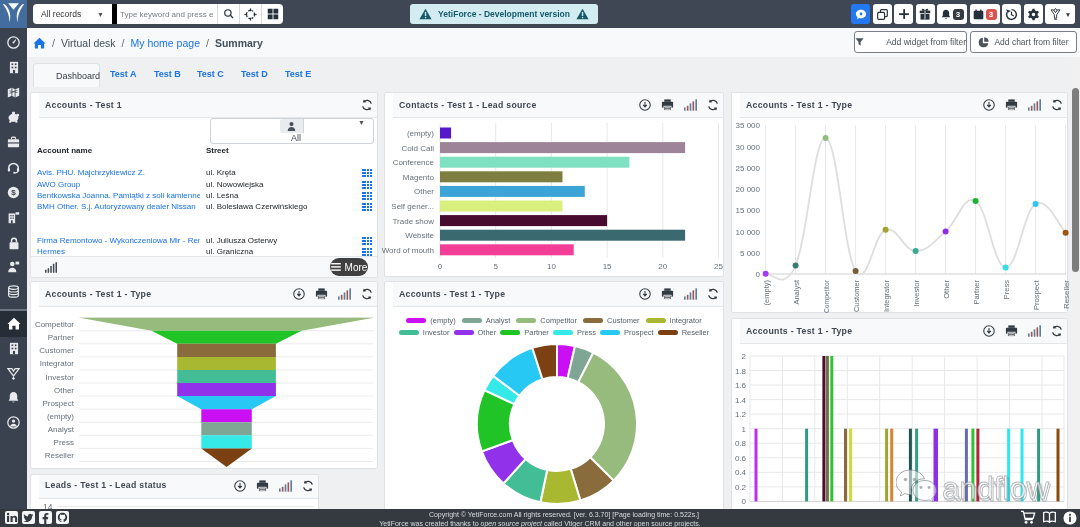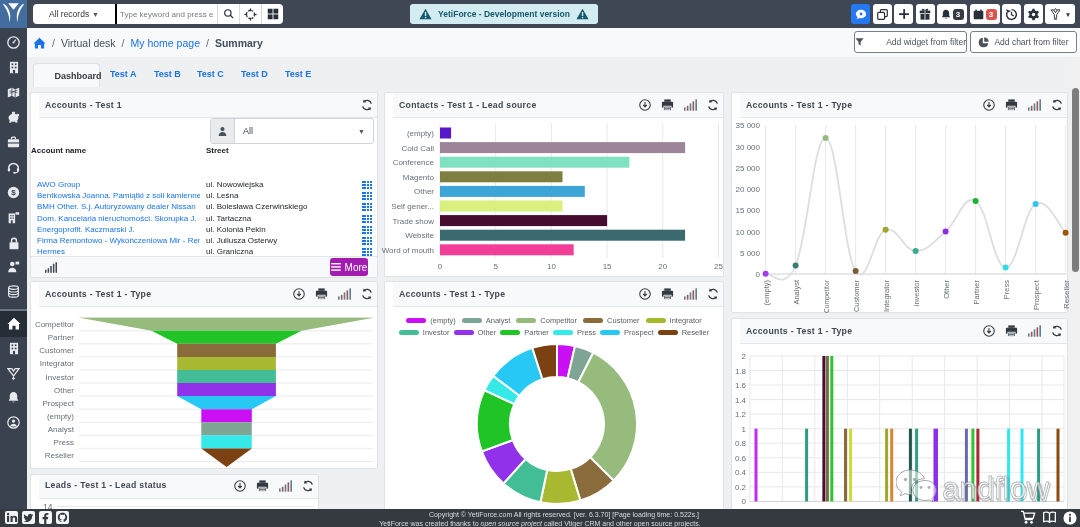--- a/index.html
+++ b/index.html
@@ -38,21 +38,21 @@
 <div id="navbar" class="abs"></div>
 <div id="logo" class="abs">
 <svg width="27" height="28" viewBox="0 0 27 28">
       <polygon points="8.2,3.2 18.8,3.2 13.5,9.8" fill="#fff"></polygon>
       <path d="M2.8 4.2 C5.5 7.5 7.5 11 8.5 15 C9.2 17.8 9.5 20 9.3 22.5 C10.2 19.8 10.5 16.5 10 13.5 C9.3 9.8 7.2 6.3 4.5 4.2 Z" fill="#fff"></path>
       <path d="M24.2 4.2 C21.5 7.5 19.5 11 18.5 15 C17.8 17.8 17.5 20 17.7 22.5 C16.8 19.8 16.5 16.5 17 13.5 C17.7 9.8 19.8 6.3 22.5 4.2 Z" fill="#fff"></path>
     </svg>
 </div>
 
 <div class="abs" style="left:33px; top:4px; width:250px; height:20px; background:#fff; border-radius:4px; display:flex; align-items:center;">
-  <div style="width:84px; height:20px; border-right:2px solid #000000; display:flex; align-items:center; justify-content:space-between; padding:0 16px;">
+  <div style="width:84px; height:20px; border-right:5px solid #000000; display:flex; align-items:center; justify-content:space-between; padding:0 8px;">
     <span style="font-size:8.5px; color:#333; white-space:nowrap;">All records</span>
     <span style="font-size:7px; color:#555;">▼</span>
   </div>
   <div style="flex:1; padding:0 3px; font-size:8px; color:#757d85; white-space:nowrap; overflow:hidden;">Type keyword and press e</div>
   <div style="width:22px; height:20px; border-left:1px solid #d8dbde; display:flex; align-items:center; justify-content:center;">
     <svg width="12" height="12" viewBox="0 0 16 16">
         <circle cx="6.5" cy="6.5" r="4.2" fill="none" stroke="#26303a" stroke-width="1.6"></circle>
         <line x1="9.8" y1="9.8" x2="13.5" y2="13.5" stroke="#26303a" stroke-width="1.8"></line>
       </svg>
   </div>
@@ -300,90 +300,86 @@
 </div>
 <div class="abs" style="left:970px; top:31px; width:107px; height:22px; background:#fff; border:1px solid #798087; border-radius:3px; display:flex; align-items:center; justify-content:center; gap:5px;">
   <svg width="11" height="11" viewBox="0 0 16 16">
       <path d="M7 1 A7 7 0 1 0 15 9 L7 9 Z" fill="#4b535b"></path>
       <path d="M9 0.5 A7 7 0 0 1 15.5 7 L9 7 Z" fill="#4b535b"></path>
     </svg>
   <span style="font-size:8.5px; color:#4b535b; white-space:nowrap;">Add chart from filter</span>
 </div>
 
 <div class="abs" style="left:33px; top:63px; width:67px; height:24px; background:#f8f9fa; border:1px solid #dee2e6; border-bottom:none; border-radius:4px 4px 0 0; display:flex; align-items:center; justify-content:center;">
-  <span style="font-size:9px; font-weight:bold; color:#343b42;padding-left:23px;">Dashboard</span>
+  <span style="font-size:9px; font-weight:normal; color:#343b42;padding-left:23px;">Dashboard</span>
 </div>
 <div class="abs tabl" style="left:110px;">Test A</div>
 <div class="abs tabl" style="left:154px;">Test B</div>
 <div class="abs tabl" style="left:197px;">Test C</div>
 <div class="abs tabl" style="left:241px;">Test D</div>
 <div class="abs tabl" style="left:285px;">Test E</div>
 <div class="abs panel" id="p1" style="left:30px; top:92px; width:348px; height:186px;">
   <div class="phead">
       <span class="ptitle">Accounts - Test 1</span>
     <div class="picons">
         <svg width="12" height="12" viewBox="0 0 16 16">
           <path d="M13.8 6.2 A6 6 0 0 0 3.2 4.2" fill="none" stroke="#323a42" stroke-width="1.8"></path>
           <path d="M3.5 0.8 L3.2 4.8 L7.2 4.4 Z" fill="#323a42"></path>
           <path d="M2.2 9.8 A6 6 0 0 0 12.8 11.8" fill="none" stroke="#323a42" stroke-width="1.8"></path>
           <path d="M12.5 15.2 L12.8 11.2 L8.8 11.6 Z" fill="#323a42"></path>
         </svg>
       </div>
   </div>
-  <div style="position:absolute; left:179px; top:25px; width:164px; height:26px; background:#fff; border:1px solid #ced4da; border-radius:3px; display:flex; align-items:center;">
+  <div style="position:absolute; left:179px; top:25px; width:164px; height:26px; background:#fff; border:1px solid #ced4da; border-radius:3px; display:flex; align-items:center;flex-direction:column;">
     <div style="width:24px; height:24px; background:#e9ecef; border-right:1px solid #ced4da; border-radius:2px 0 0 2px; display:flex; align-items:center; justify-content:center;">
       <svg width="11" height="11" viewBox="0 0 16 16">
           <circle cx="8" cy="4.5" r="3" fill="#49515a"></circle>
           <path d="M2.5 14.5 C2.5 10.8 4.9 8.8 8 8.8 C11.1 8.8 13.5 10.8 13.5 14.5 Z" fill="#49515a"></path>
         </svg>
     </div>
     <span style="font-size:9px; color:#3e4752; margin-left:8px;">All</span>
     <span style="position:absolute; right:8px; font-size:7px; color:#555;">▼</span>
   </div>
   <div style="position:absolute; left:0px; top:51px; width:346px; height:114px; background:#fff; font-size:8px;">
-    <div style="position:absolute; left:0; top:2px; font-weight:bold; color:#212529;">Account name</div>
+    <div style="position:absolute; left:6px; top:2px; font-weight:bold; color:#212529;">Account name</div>
     <div style="position:absolute; left:175px; top:2px; font-weight:bold; color:#212529;">Street</div>
+    <div class="trow" style="top:24.3px;">
+        <span class="c1 link">Avis. PHU. Majchrzykiewicz Z.</span>
+        <span class="c2">ul. Kręta</span>
+      </div>
     <div class="trow" style="top:35.6px;">
         <span class="c1 link">AWO Group</span>
         <span class="c2">ul. Nowowiejska</span>
       </div>
     <div class="trow" style="top:46.9px;">
         <span class="c1 link">Bentkowska Joanna. Pamiątki z soli kamiennej</span>
         <span class="c2">ul. Leśna</span>
       </div>
     <div class="trow" style="top:58.2px;">
         <span class="c1 link">BMH Other. S.j. Autoryzowany dealer Nissan</span>
         <span class="c2">ul. Bolesława Czerwińskiego</span>
       </div>
-    <div class="trow" style="top:69.5px;">
-        <span class="c1 link">Dom. Kancelaria nieruchomości. Skorupka J.</span>
-        <span class="c2">ul. Tartaczna</span>
-      </div>
-    <div class="trow" style="top:80.8px;">
-        <span class="c1 link">Energoprofit. Kaczmarski J.</span>
-        <span class="c2">ul. Kolonia Pekin</span>
-      </div>
     <div class="trow" style="top:92.1px;">
         <span class="c1 link">Firma Remontowo - Wykończeniowa Mir - Rem M...</span>
         <span class="c2">ul. Juliusza Osterwy</span>
       </div>
     <div class="trow" style="top:103.4px;">
         <span class="c1 link">Hermes</span>
         <span class="c2">ul. Graniczna</span>
       </div>
   </div>
   <div style="position:absolute; left:0; bottom:0; width:346px; height:21px; background:#f8f9fa; border-top:1px solid #e4e7ea;">
     <svg style="position:absolute; left:14px; top:5px;" width="12" height="11" viewBox="0 0 16 14">
         <rect x="0" y="10" width="2" height="4" fill="#3e4752"></rect>
         <rect x="3.5" y="8" width="2" height="6" fill="#3e4752"></rect>
         <rect x="7" y="5" width="2" height="9" fill="#3e4752"></rect>
         <rect x="10.5" y="2" width="2" height="12" fill="#3e4752"></rect>
         <rect x="14" y="0" width="2" height="14" fill="#3e4752"></rect>
       </svg>
-    <div style="position:absolute; right:9px; top:1px; width:38px; height:18px; background:#a21caf; border-radius:3px; display:flex; align-items:center; justify-content:center; gap:4px;">
+    <div style="position:absolute; right:9px; top:1px; width:38px; height:18px; background:#404040; border-radius:9px; display:flex; align-items:center; justify-content:center; gap:4px;">
       <svg width="10" height="8" viewBox="0 0 12 10">
           <rect y="0" width="12" height="1.8" fill="#fff"></rect>
           <rect y="4" width="12" height="1.8" fill="#fff"></rect>
           <rect y="8" width="12" height="1.8" fill="#fff"></rect>
         </svg>
       <span style="color:#fff; font-size:10px;">More</span>
     </div>
   </div>
 </div>
 <div class="abs panel" id="p2" style="left:384px; top:92px; width:340px; height:185px;">

